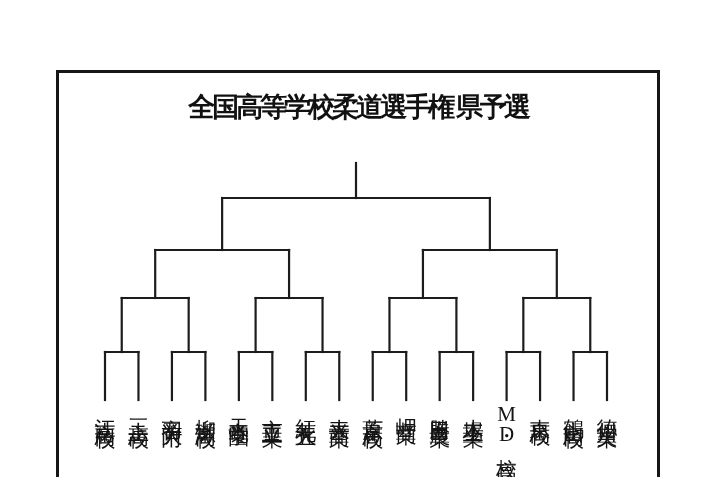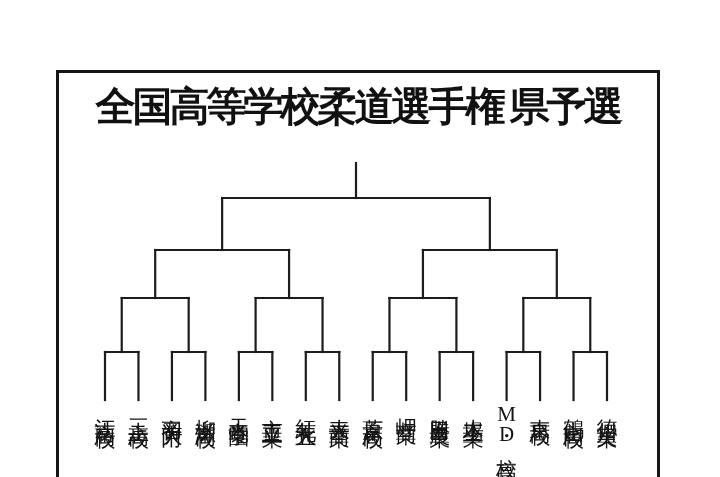--- a/index.html
+++ b/index.html
@@ -28,21 +28,21 @@
     border-right: 3px solid #161616;
     background: #ffffff;
     box-sizing: content-box;
   }
   .tournament-title {
     position: absolute;
     left: 56px;
     top: 86px;
     width: 604px;
     text-align: center;
-    font-size: 40px;
+    font-size: 27px;
     line-height: 42px;
     letter-spacing: -3px;
     font-weight: 600;
     color: #111111;
     white-space: nowrap;
   }
   svg.bracket {
     position: absolute;
     left: 0;
     top: 0;

